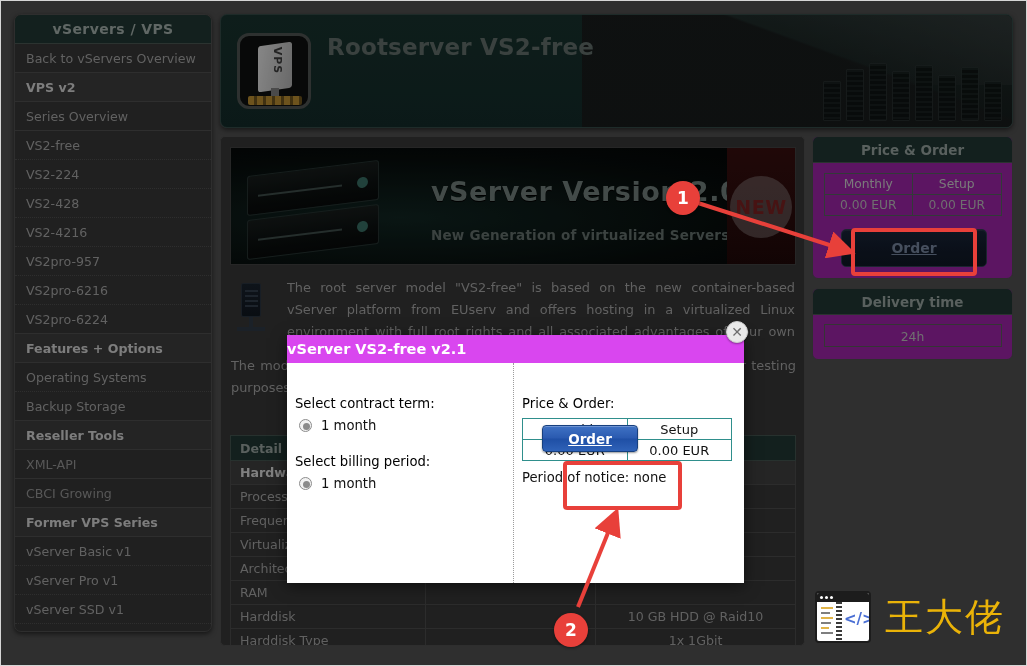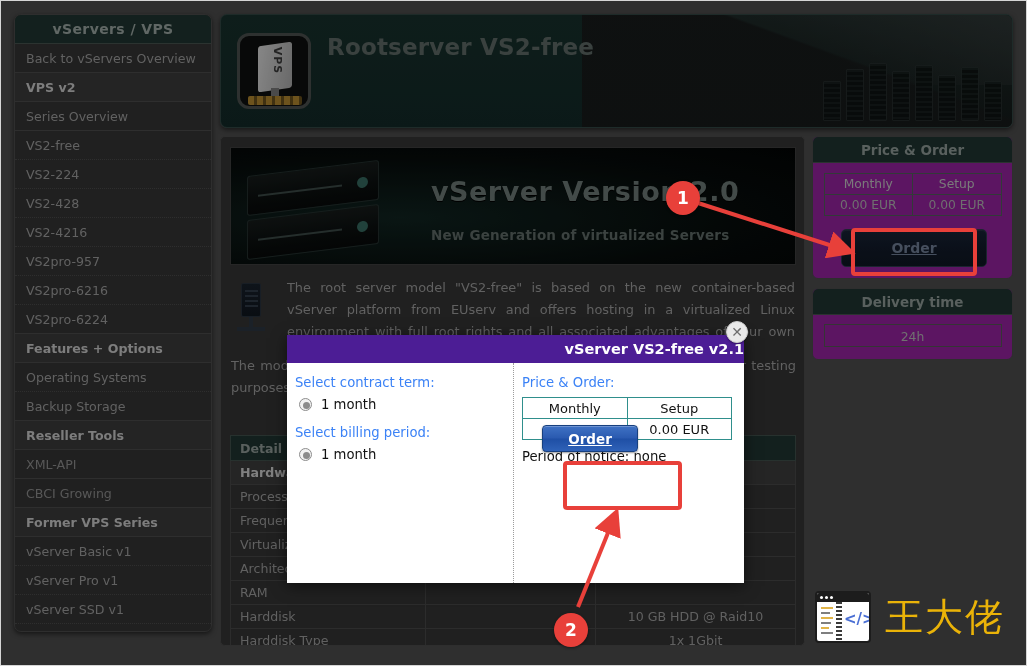--- a/index.html
+++ b/index.html
@@ -256,30 +256,30 @@
 
   
   #modal {
     position:absolute; left: 287px; top: 335px;
     width: 457px; height: 248px;
     background: #ffffff;
     box-shadow: 0 3px 14px rgba(0,0,0,.55);
     overflow: hidden;
   }
   #modal .m-head {
-    height: 28px; line-height: 28px; text-align:right;
-    background: #4c1d95; color:#ffffff; font-weight:bold; font-size:14.5px;
+    height: 28px; line-height: 28px; text-align:left;
+    background: #d946ef; color:#ffffff; font-weight:bold; font-size:14.5px;
   }
   #modal .m-body { display:flex; height: 220px; }
   #modal .m-left {
     width: 227px; padding: 12px 0 0 8px;
     border-right: 1px dotted #9c9c9c;
   }
   #modal .m-right { flex:1; padding: 12px 10px 0 8px; position:relative; }
-  .m-label { font-size: 13.2px; color:#3b82f6; margin-bottom: 7px; }
+  .m-label { font-size: 13.2px; color:#000000; margin-bottom: 7px; margin-top: 21px; }
   .radio-row { display:flex; align-items:center; gap:9px; margin: 0 0 13px 4px; }
   .radio {
     width: 13px; height: 13px; border-radius:50%;
     border:1px solid #8d8d8d; background:#f2f2f2;
     position:relative; flex:none;
   }
   .radio::after {
     content:""; position:absolute; left:3px; top:3px;
     width:7px; height:7px; border-radius:50%; background:#8b8b8b;
   }
@@ -410,20 +410,24 @@
             </div>
           <div class="u u2">
               <i></i>
               <b></b>
             </div>
         </div>
         <div class="htxt">
           <div class="h1">vServer Version 2.0</div>
           <div class="h2">New Generation of virtualized Servers</div>
         </div>
+        <div class="newbadge">
+          <div class="circ"></div>
+          <span>NEW</span>
+        </div>
       </div>
 
       <div class="srvglyph">
         <div class="b">
           <i style="top:6px"></i>
             <i style="top:11px"></i>
             <i style="top:16px"></i>
             <i style="top:21px"></i>
         </div>
         <div class="st"></div>

